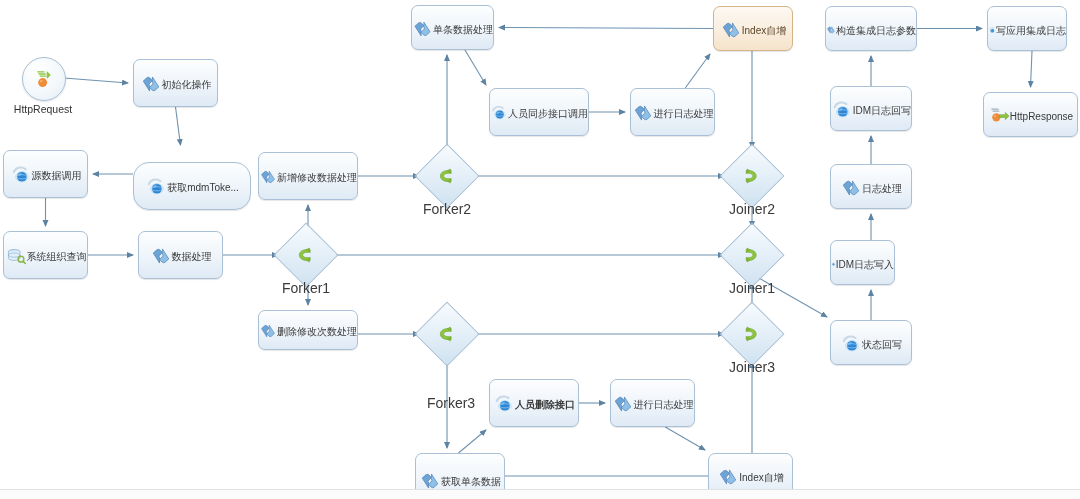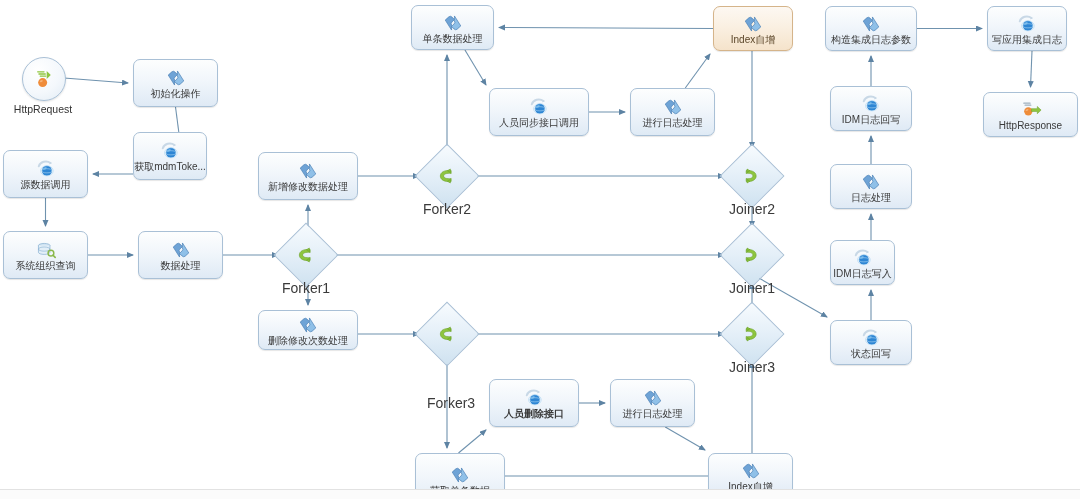--- a/index.html
+++ b/index.html
@@ -15,21 +15,21 @@
 
   
   .node{
     position:absolute;
     box-sizing:border-box;
     border:1px solid #a9c0d6;
     border-radius:7px;
     background:linear-gradient(180deg,#fdfefe 0%,#f1f6fb 45%,#dfeaf5 100%);
     box-shadow:0 1px 1px rgba(0,0,0,.10);
     display:flex;
-    flex-direction:column;
+    flex-direction:row;
     align-items:center;
     justify-content:center;
     padding-top:2px;
   }
   .node .ntext{
     font-size:10px;
     color:#3a3a3a;
     line-height:11px;
     white-space:nowrap;
     margin-top:1px;
@@ -147,21 +147,21 @@
       <div class="circlelabel" style="left: -2px; top: 103px; width: 90px;">HttpRequest</div>
       <div class="node" style="left: 133px; top: 59px; width: 85px; height: 48px;">
         <svg viewBox="0 0 24 20" class="icon">
           <g transform="translate(12,10)">
       <path d="M-7,-6 l5,-2 a2.6,2.6 0 0 1 3.2,1.4 l1.6,3.6 -3.6,1.6 a2.6,2.6 0 0 0 -1.4,3.2 l-2,5 z" fill="#6ea3d6" stroke="#4b7fb5" stroke-width=".7" transform="rotate(-20)"></path>
       <path d="M7,6 l-5,2 a2.6,2.6 0 0 1 -3.2,-1.4 l-1.6,-3.6 3.6,-1.6 a2.6,2.6 0 0 0 1.4,-3.2 l2,-5 z" fill="#8fc0e8" stroke="#4b7fb5" stroke-width=".7" transform="rotate(-20)"></path>
     </g>
         </svg>
         <div class="ntext">初始化操作</div>
       </div>
-      <div class="node" style="left: 133px; top: 132px; width: 74px; height: 48px;">
+      <div class="node" style="left: 133px; top: 162px; width: 118px; height: 48px; border-radius: 16px;">
         <svg viewBox="0 0 24 20" class="icon">
           <path d="M4,7 a8,7 0 0 1 13,-3.6" stroke="#c8d8e6" stroke-width="2.2" fill="none" stroke-linecap="round"></path>
            <path d="M16,2.2 l2.4,1.2 -2.6,1.6 z" fill="#c8d8e6"></path>
            <circle cx="13" cy="12" r="5.6" fill="#2e86d4"></circle>
            <ellipse cx="13" cy="12" rx="5.6" ry="2.3" fill="none" stroke="#a9d4f2" stroke-width=".7"></ellipse>
            <path d="M13,6.4 a7,5.6 0 0 0 0,11.2 a7,5.6 0 0 0 0,-11.2" fill="none" stroke="#a9d4f2" stroke-width=".7"></path>
            <ellipse cx="10.8" cy="9.4" rx="2.2" ry="1.2" fill="#8cc9f2" opacity=".7" transform="rotate(-25 10.8 9.4)"></ellipse>
         </svg>
         <div class="ntext">获取mdmToke...</div>
       </div>

